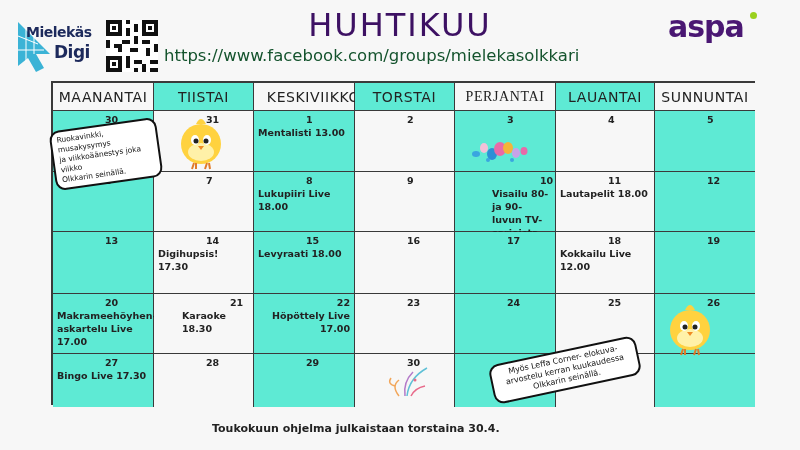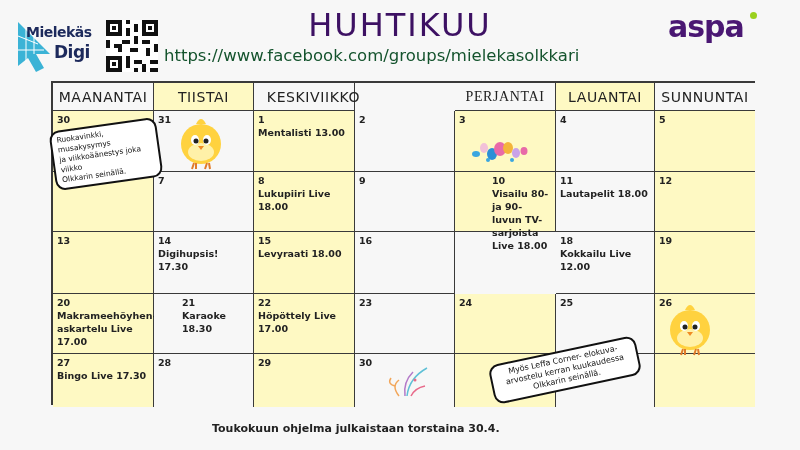--- a/index.html
+++ b/index.html
@@ -13,23 +13,23 @@
   .title { position: absolute; left: 0; width: 800px; top: 6px; text-align: center; font-family: "DejaVu Sans", sans-serif; font-size: 32px; color: #3d1163; letter-spacing: 2px; }
   .url { position: absolute; left: 164px; top: 46px; font-family: "DejaVu Sans", sans-serif; font-size: 16.5px; color: #14532d; }
 
   .aspa { position: absolute; left: 664px; top: 10px; width: 120px; height: 60px; color: #4a1773; }
   .aspa .a1 { position: absolute; left: 4px; top: 0; font-size: 30px; font-weight: bold; letter-spacing: -1px; line-height: 34px; }
   .aspa .a2 { position: absolute; left: 0; top: 30px; font-size: 26px; line-height: 30px; letter-spacing: 0px; }
 
   .grid { position: absolute; left: 51px; top: 81px; width: 704px; height: 324px; border: 2px solid #3a3a3a; background: #f7f7f7; }
   .hdr { position: absolute; top: 0; height: 28px; display: flex; align-items: center; justify-content: center; font-size: 14px; letter-spacing: 0.6px; color: #222; border-right: 1.5px solid #3a3a3a; border-bottom: 1.5px solid #3a3a3a; }
   .cell { position: absolute; border-right: 1.5px solid #3a3a3a; border-bottom: 1.5px solid #3a3a3a; padding: 2px 4px; font-size: 9.5px; font-weight: bold; line-height: 13px; color: #222; }
-  .purple { background: #fef9c3; }
+  .purple { background: #5eead4; }
   .white { background: #f7f7f7; }
-  .daynum { display: block; }
+  .daynum { display: block; margin-left: 48px; }
   .event { display: block; white-space: pre-line; }
 
   .bubble { position: absolute; background: #fff; border: 2px solid #111; border-radius: 10px; font-size: 7.5px; line-height: 10px; padding: 3px 5px; color: #111; }
   .chick { position: absolute; }
 </style>
 </head>
 <body>
 
 <div class="logo-left">
   <svg width="90" height="52" viewBox="0 0 90 52">
@@ -85,20 +85,21 @@
 
 <div class="aspa">
   <span class="a1">aspa</span>
   <span style="position:absolute; left:86px; top:2px; width:7px; height:7px; border-radius:50%; background:#9ad11e;"></span>
 </div>
 
 <div class="grid" id="grid">
   <div class="hdr white" style="left:0px;   width:101px;">MAANANTAI</div>
   <div class="hdr purple" style="left:101px; width:100px;">TIISTAI</div>
   <div class="hdr white" style="left:201px; width:101px;padding-left:19px;">KESKIVIIKKO</div>
+  <div class="hdr purple" style="left:302px; width:100px;">TORSTAI</div>
   <div class="hdr white" style="left:402px; width:101px;font-family:Liberation Serif, serif;">PERJANTAI</div>
   <div class="hdr purple" style="left:503px; width:99px;">LAUANTAI</div>
   <div class="hdr white" style="left:602px; width:100px; border-right:none;">SUNNUNTAI</div>
 <div class="cell purple" style="left: 0px; top: 28px; width: 101px; height: 61px;">
       <span class="daynum">30</span>
       <span class="event"></span>
     </div>
     <div class="cell white" style="left: 101px; top: 28px; width: 100px; height: 61px;">
       <span class="daynum">31</span>
       <span class="event"></span>
@@ -162,40 +163,44 @@
       <span class="event">Digihupsis! 17.30</span>
     </div>
     <div class="cell purple" style="left: 201px; top: 149px; width: 101px; height: 62px;">
       <span class="daynum">15</span>
       <span class="event">Levyraati 18.00</span>
     </div>
     <div class="cell white" style="left: 302px; top: 149px; width: 100px; height: 62px;">
       <span class="daynum">16</span>
       <span class="event"></span>
     </div>
+    <div class="cell purple" style="left: 402px; top: 149px; width: 101px; height: 62px;">
+      <span class="daynum">17</span>
+      <span class="event"></span>
+    </div>
     <div class="cell white" style="left: 503px; top: 149px; width: 99px; height: 62px;">
       <span class="daynum">18</span>
       <span class="event">Kokkailu Live
 12.00</span>
     </div>
     <div class="cell purple" style="left: 602px; top: 149px; width: 100px; height: 62px; border-right: none;">
       <span class="daynum">19</span>
       <span class="event"></span>
     </div>
     <div class="cell purple" style="left: 0px; top: 211px; width: 101px; height: 60px;">
       <span class="daynum">20</span>
       <span class="event">Makrameehöyhen-
 askartelu Live
 17.00</span>
     </div>
     <div class="cell white" style="left: 101px; top: 211px; width: 100px; height: 60px; padding-left: 28px;">
       <span class="daynum">21</span>
       <span class="event">Karaoke 18.30</span>
     </div>
-    <div class="cell purple" style="left: 201px; top: 211px; width: 101px; height: 60px;">
+    <div class="cell purple" style="left: 201px; top: 211px; width: 101px; height: 60px; text-align: right;">
       <span class="daynum">22</span>
       <span class="event">Höpöttely Live
 17.00</span>
     </div>
     <div class="cell white" style="left: 302px; top: 211px; width: 100px; height: 60px;">
       <span class="daynum">23</span>
       <span class="event"></span>
     </div>
     <div class="cell purple" style="left: 402px; top: 211px; width: 101px; height: 60px;">
       <span class="daynum">24</span>

